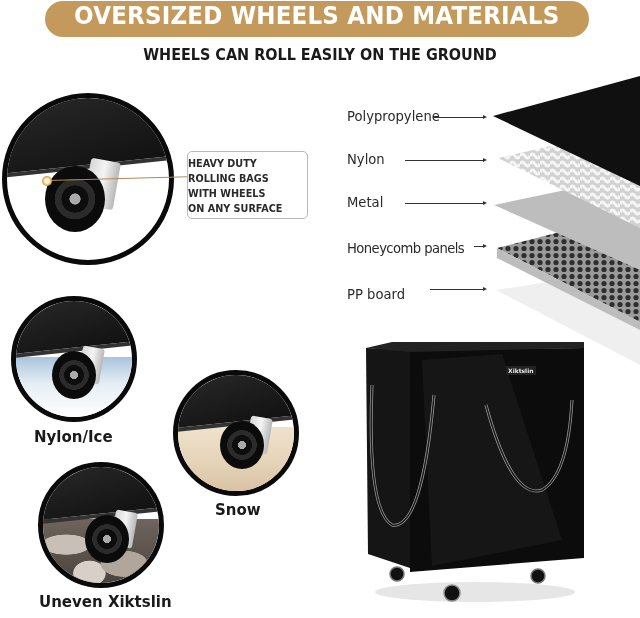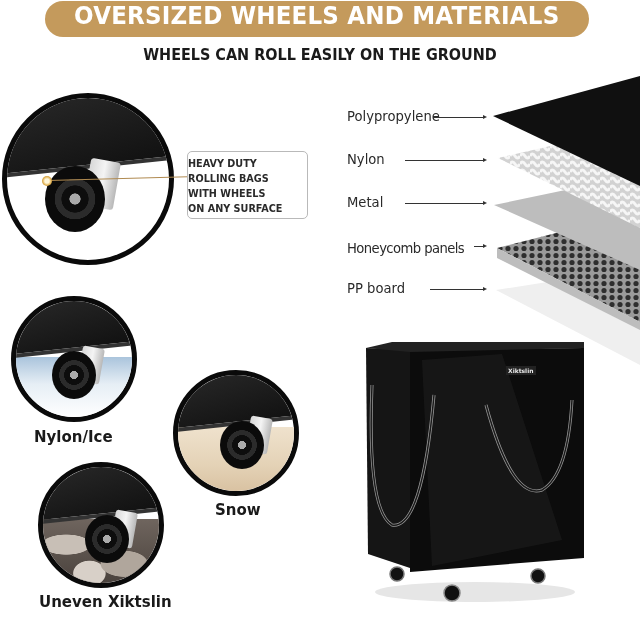--- a/index.html
+++ b/index.html
@@ -153,21 +153,21 @@
 <div class="mat-row" style="top:192px;">
   <span class="mat-label">Metal</span>
 </div>
 <div class="mat-arrow" style="left:405px;top:203px;width:80px;"></div>
 
 <div class="mat-row" style="top:236px;align-items:flex-end;">
   <span class="mat-label" style="letter-spacing:-0.6px;">Honeycomb panels</span>
 </div>
 <div class="mat-arrow" style="left:474px;top:246px;width:11px;"></div>
 
-<div class="mat-row" style="top:278px;">
+<div class="mat-row" style="top:284px;">
   <span class="mat-label">PP board</span>
 </div>
 <div class="mat-arrow" style="left:430px;top:289px;width:55px;"></div>
 
 <div class="layers" style="position:absolute;left:0;top:0;width:640px;height:618px;pointer-events:none;">
   <svg width="640" height="618" viewBox="0 0 640 618">
     <defs>
       <pattern id="hex" width="8" height="7" patternUnits="userSpaceOnUse">
         <rect width="8" height="7" fill="#9a9a9a"></rect>
         <circle cx="4" cy="3.5" r="2.6" fill="#2e2e2e"></circle>

